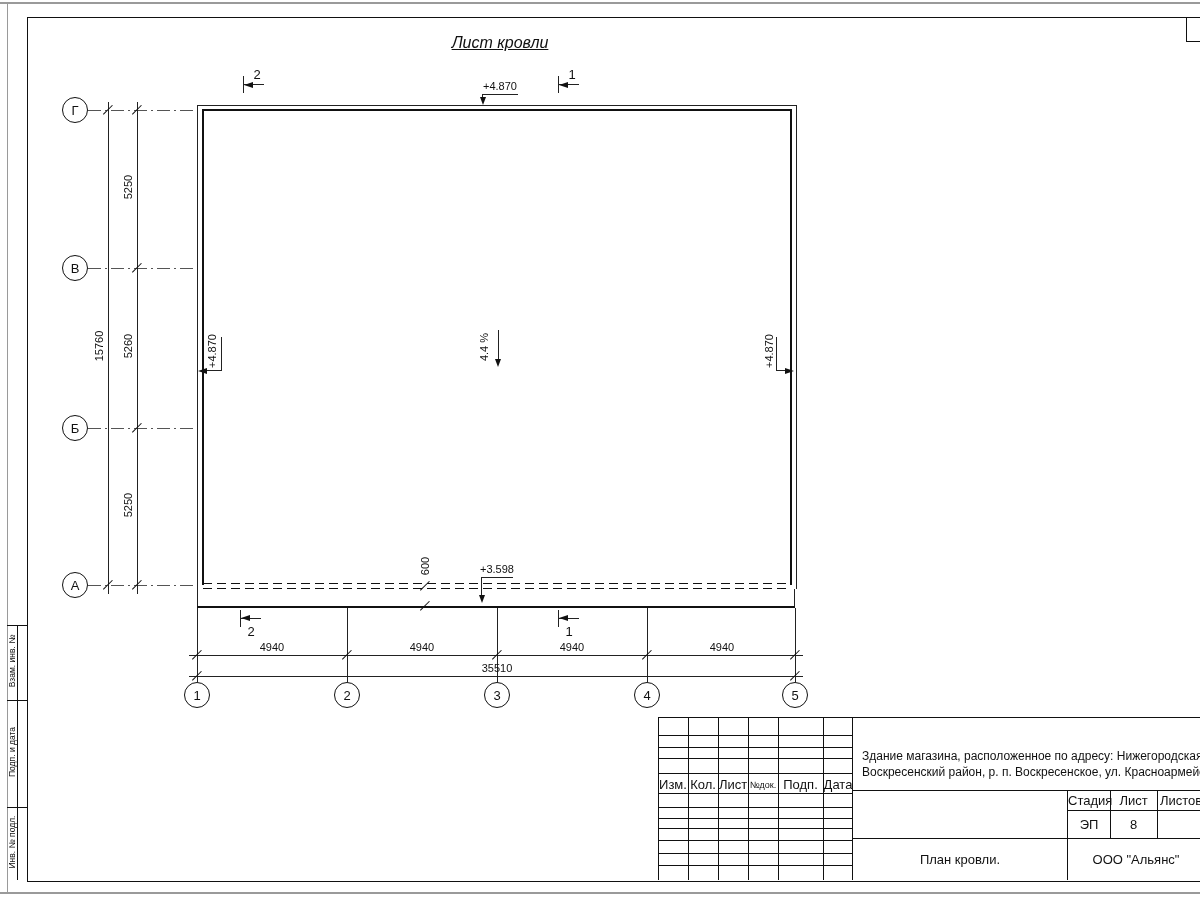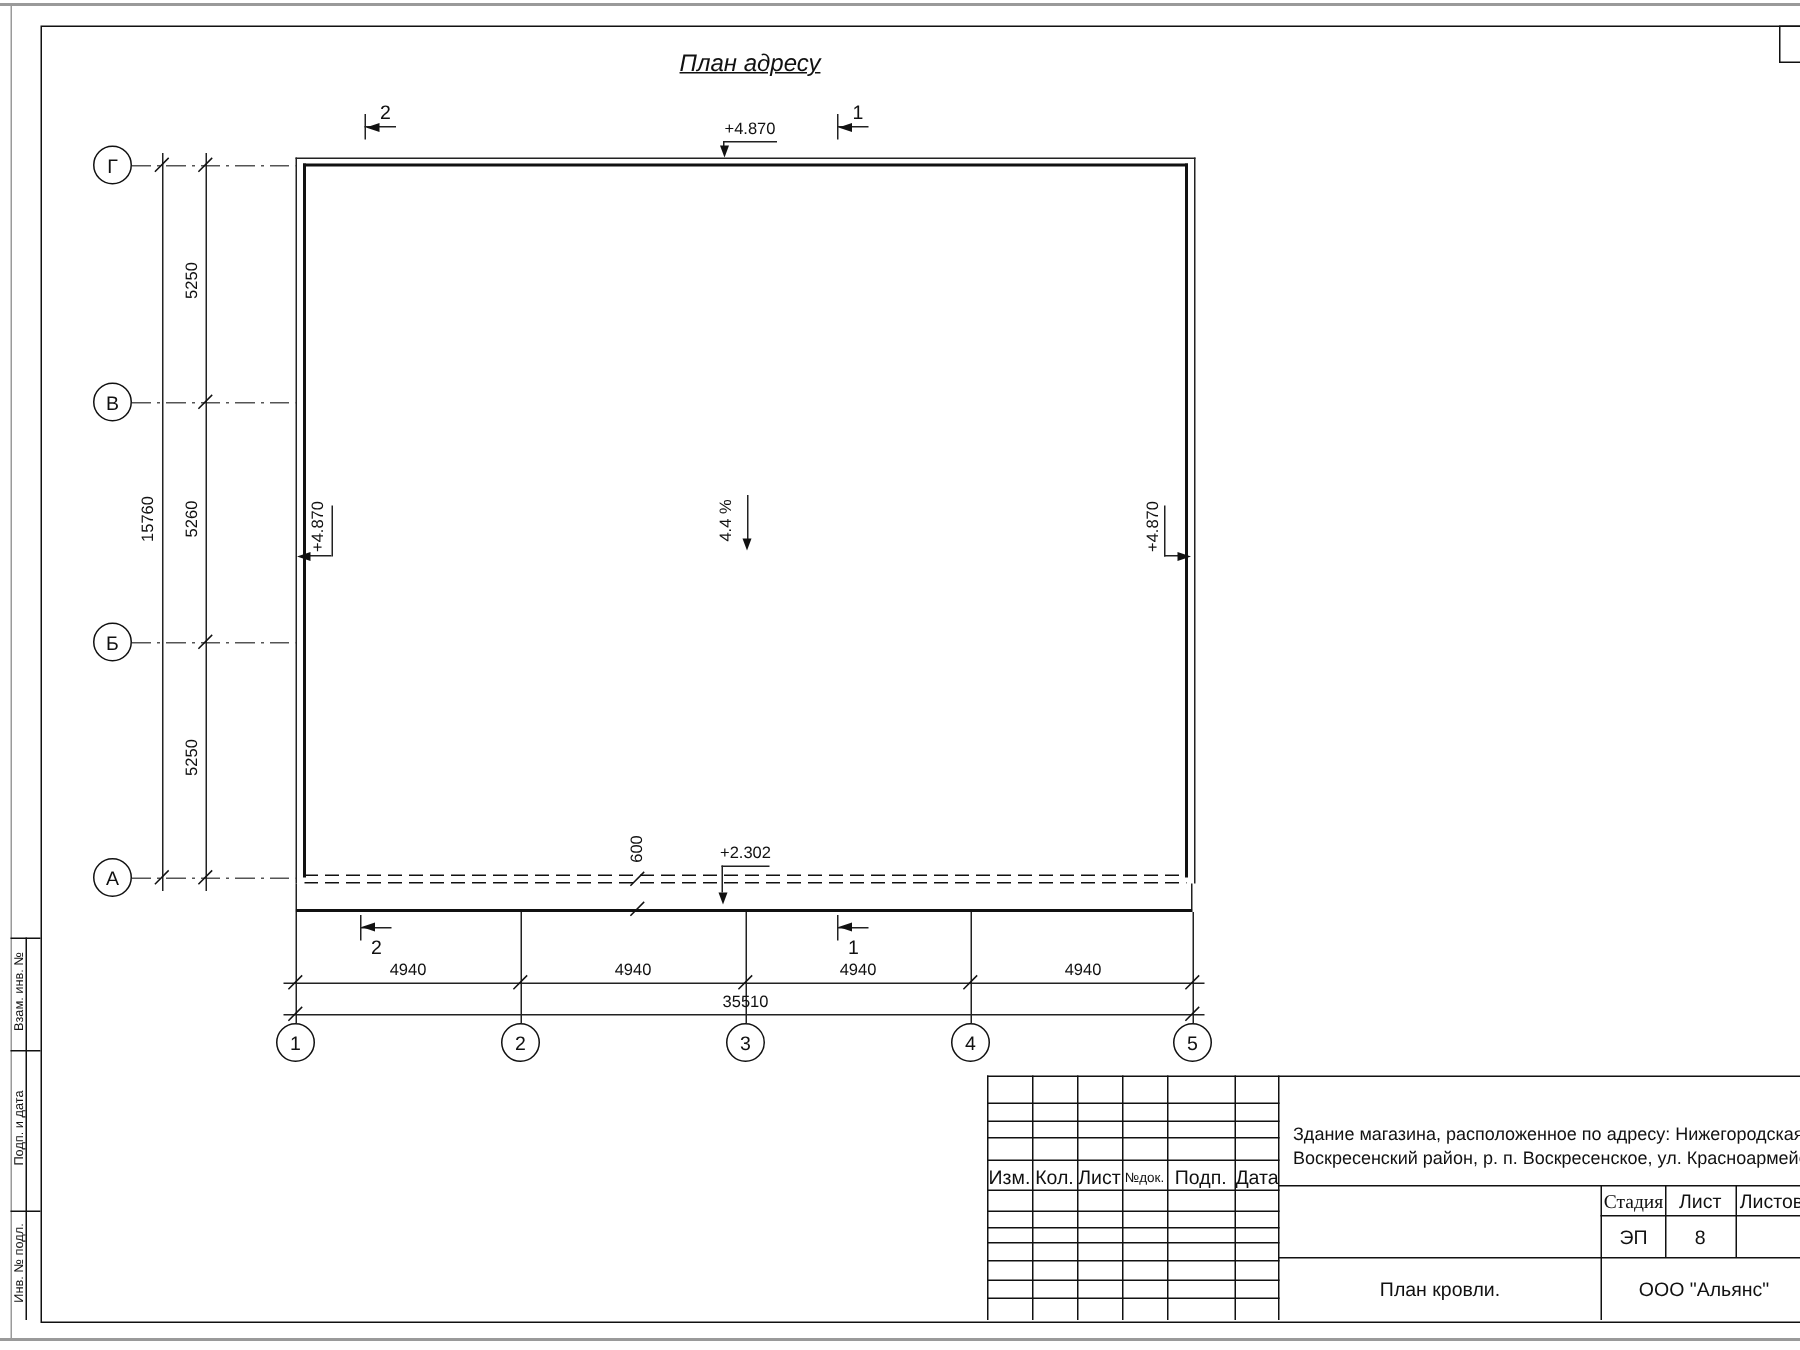--- a/index.html
+++ b/index.html
@@ -46,21 +46,21 @@
   <div class="abs" style="left:1186px;top:17px;width:30px;height:23px;border:1.2px solid #111;"></div>
 
   <div class="hline" style="left:7px;top:625px;width:20px;background:#111;"></div>
   <div class="hline" style="left:7px;top:700px;width:20px;background:#111;"></div>
   <div class="hline" style="left:7px;top:807px;width:20px;background:#111;"></div>
   <div class="vline" style="left:17px;top:625px;height:255px;background:#111;"></div>
   <div class="margin-label" style="left:-33px;top:656px;">Взам. инв. №</div>
   <div class="margin-label" style="left:-33px;top:747px;">Подп. и дата</div>
   <div class="margin-label" style="left:-33px;top:837px;">Инв. № подл.</div>
 
-  <div class="title">План адресу</div>
+  <div class="title">Лист кровли</div>
 
   <div class="hline" style="left:197px;top:105px;width:600px;height:1.2px;"></div>
   <div class="vline" style="left:197px;top:105px;height:484px;width:1.2px;"></div>
   <div class="vline" style="left:795.8px;top:105px;height:484px;width:1.2px;"></div>
 
   <div class="hline thick" style="left:202px;top:108.5px;width:590px;height:2.4px;"></div>
   <div class="vline thick" style="left:202px;top:108.5px;height:476px;width:2.4px;"></div>
   <div class="vline thick" style="left:789.6px;top:108.5px;height:476px;width:2.4px;"></div>
 
   <div class="cdash" style="left:203px;top:583px;width:588px;"></div>
@@ -148,21 +148,21 @@
   <div class="vlabel" style="left:182px;top:345px;">+4.870</div>
   <div class="vline" style="left:220.5px;top:337px;height:34px;"></div>
   <div class="hline" style="left:205px;top:370px;width:16px;"></div>
   <div class="ah-left" style="left:198px;top:367.5px;"></div>
 
   <div class="vlabel" style="left:739px;top:345px;">+4.870</div>
   <div class="vline" style="left:775.5px;top:337px;height:34px;"></div>
   <div class="hline" style="left:776px;top:370px;width:10px;"></div>
   <div class="ah-right" style="left:785px;top:367.5px;"></div>
 
-  <div class="dimtxt" style="left:467px;top:563px;">+2.302</div>
+  <div class="dimtxt" style="left:467px;top:563px;">+3.598</div>
   <div class="hline" style="left:481px;top:577px;width:32px;"></div>
   <div class="vline" style="left:481px;top:577px;height:18px;"></div>
   <div class="ah-down" style="left:478.5px;top:595px;"></div>
 
   <div class="vlabel" style="left:395px;top:560px;">600</div>
   <span class="tick" style="left:425px;top:586px;"></span>
   <span class="tick" style="left:425px;top:606px;"></span>
 
   <div class="vlabel" style="left:454px;top:341px;">4.4 %</div>
   <div class="vline" style="left:497.5px;top:330px;height:30px;"></div>
@@ -202,21 +202,21 @@
   <div class="tb-label" style="left:718px;top:777px;width:30px;">Лист</div>
   <div class="tb-label tb-small" style="left:748px;top:780px;width:30px;">№док.</div>
   <div class="tb-label" style="left:778px;top:777px;width:45px;">Подп.</div>
   <div class="tb-label" style="left:823px;top:777px;width:30px;">Дата</div>
 
   <div class="addr">
     <div>Здание магазина, расположенное по адресу: Нижегородская область,</div>
     <div>Воскресенский район, р. п. Воскресенское, ул. Красноармейская, д. 1</div>
   </div>
 
-  <div class="tb-label" style="left:1068px;top:793px;width:42px;font-family:Liberation Serif, serif;">Стадия</div>
+  <div class="tb-label" style="left:1068px;top:793px;width:42px;">Стадия</div>
   <div class="tb-label" style="left:1110px;top:793px;width:47px;">Лист</div>
   <div class="tb-label" style="left:1157px;top:793px;width:48px;">Листов</div>
   <div class="tb-label" style="left:1068px;top:817px;width:42px;">ЭП</div>
   <div class="tb-label" style="left:1110px;top:817px;width:47px;">8</div>
 
   <div class="tb-label" style="left:853px;top:852px;width:214px;">План кровли.</div>
   <div class="tb-label" style="left:1067px;top:852px;width:138px;">ООО "Альянс"</div>
 
 </div>
 

